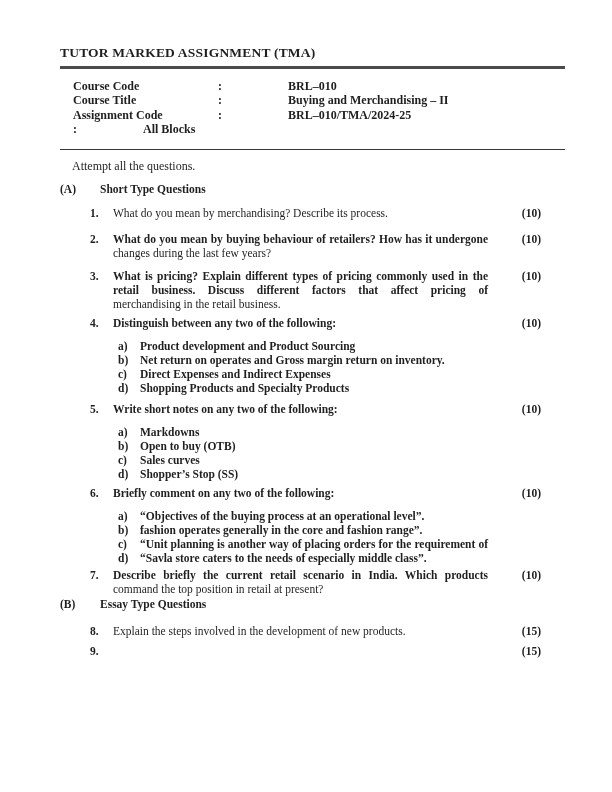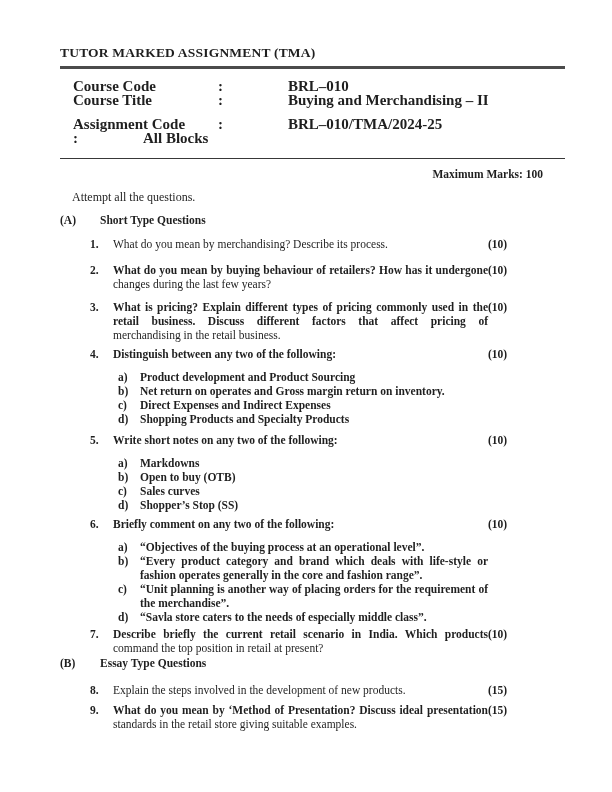--- a/index.html
+++ b/index.html
@@ -17,22 +17,22 @@
   .doc-title {
     margin-top: 45px;
     text-align: left;
     font-weight: 700;
     font-size: 13.5px;
     line-height: 16px;
     letter-spacing: 0.2px;
   }
   .rule-thick { margin-top: 5px; height: 2.5px; background: #4b4b4b; }
   .course-box { padding: 10px 0 12px 13px; border-bottom: 1.5px solid #383838; }
-  .course-row { display: flex; line-height: 14.5px; font-weight: 700; font-size: 15px; }
-  .course-row.gap-before { margin-top: 9px; }
+  .course-row { display: flex; line-height: 14.5px; font-weight: 700; font-size: 12px; }
+  .course-row.gap-before { }
   .course-label { flex: 0 0 145px; }
   .course-sep { flex: 0 0 70px; }
   .course-value { flex: 1; }
 
   .max-marks {
     margin-top: 8px;
     text-align: right;
     padding-right: 22px;
     font-weight: 700;
     font-size: 11.5px;
@@ -46,21 +46,21 @@
     line-height: 14px;
   }
 
   
   .section-heading { display: flex; font-weight: 700; font-size: 11.5px; line-height: 14px; }
   .section-label { flex: 0 0 40px; }
   .qrow { display: flex; align-items: flex-start; font-size: 11.5px; line-height: 14px; }
   .qnum { flex: 0 0 23px; margin-left: 30px; font-weight: 700; }
   .qbody { flex: 0 0 375px; }
   .qbody.bold .qline { font-weight: 700; }
-  .qmarks { flex: 1; padding-right: 24px; font-weight: 700; }
+  .qmarks { flex: 1; text-align: right; padding-right: 24px; font-weight: 700; }
   .qline { line-height: 14px; }
   .qline.just { text-align: justify; text-align-last: justify; font-weight: bold; }
 
   .sublist { margin-top: 9px; }
   .sub { display: flex; line-height: 14px; }
   .sublet { flex: 0 0 22px; margin-left: 5px; font-weight: 700; }
   .subtext { flex: 0 0 348px; font-weight: 400; }
 </style>
 </head>
 <body>
@@ -86,21 +86,20 @@
         <span class="course-label">Assignment Code</span>
         <span class="course-sep">:</span>
         <span class="course-value">BRL–010/TMA/2024-25</span>
       </div>
       <div class="course-row">
         <span class="course-sep">:</span>
         <span class="course-value">All Blocks</span>
       </div>
     </div>
 
-    <div class="max-marks">Maximum Marks: 100</div>
     <div class="attempt-note">Attempt all the questions.</div>
 
     <div id="questions-area">
         <div class="section-heading" style="margin-top: 9px;">
           <span class="section-label">(A)</span>
           <span class="section-title">Short Type Questions</span>
         </div>
         <div class="qrow" style="margin-top: 10px;">
           <div class="qnum">1.</div>
           <div class="qbody">
@@ -198,29 +197,27 @@
             <div class="sublist">
               <div class="sub">
                 <span class="sublet">a)</span>
                 <div class="subtext">
                   <div class="qline">“Objectives of the buying process at an operational level”.</div>
                 </div>
               </div>
               <div class="sub">
                 <span class="sublet">b)</span>
                 <div class="subtext">
-                  <div class="qline just">“Every product category and brand which deals with life-style or</div>
                   <div class="qline">fashion operates generally in the core and fashion range”.</div>
                 </div>
               </div>
               <div class="sub">
                 <span class="sublet">c)</span>
                 <div class="subtext">
                   <div class="qline just">“Unit planning is another way of placing orders for the requirement of</div>
-                  <div class="qline">the merchandise”.</div>
                 </div>
               </div>
               <div class="sub">
                 <span class="sublet">d)</span>
                 <div class="subtext">
                   <div class="qline">“Savla store caters to the needs of especially middle class”.</div>
                 </div>
               </div>
             </div>
           </div>
@@ -240,22 +237,18 @@
         </div>
         <div class="qrow" style="margin-top: 13px;">
           <div class="qnum">8.</div>
           <div class="qbody">
             <div class="qline">Explain the steps involved in the development of new products.</div>
           </div>
           <div class="qmarks">(15)</div>
         </div>
         <div class="qrow" style="margin-top: 6px;">
           <div class="qnum">9.</div>
-          <div class="qbody">
-            <div class="qline just">What do you mean by ‘Method of Presentation? Discuss ideal presentation</div>
-            <div class="qline">standards in the retail store giving suitable examples.</div>
-          </div>
           <div class="qmarks">(15)</div>
         </div>
       </div>
 
   </div>
 </div>
 
 </body></html>

